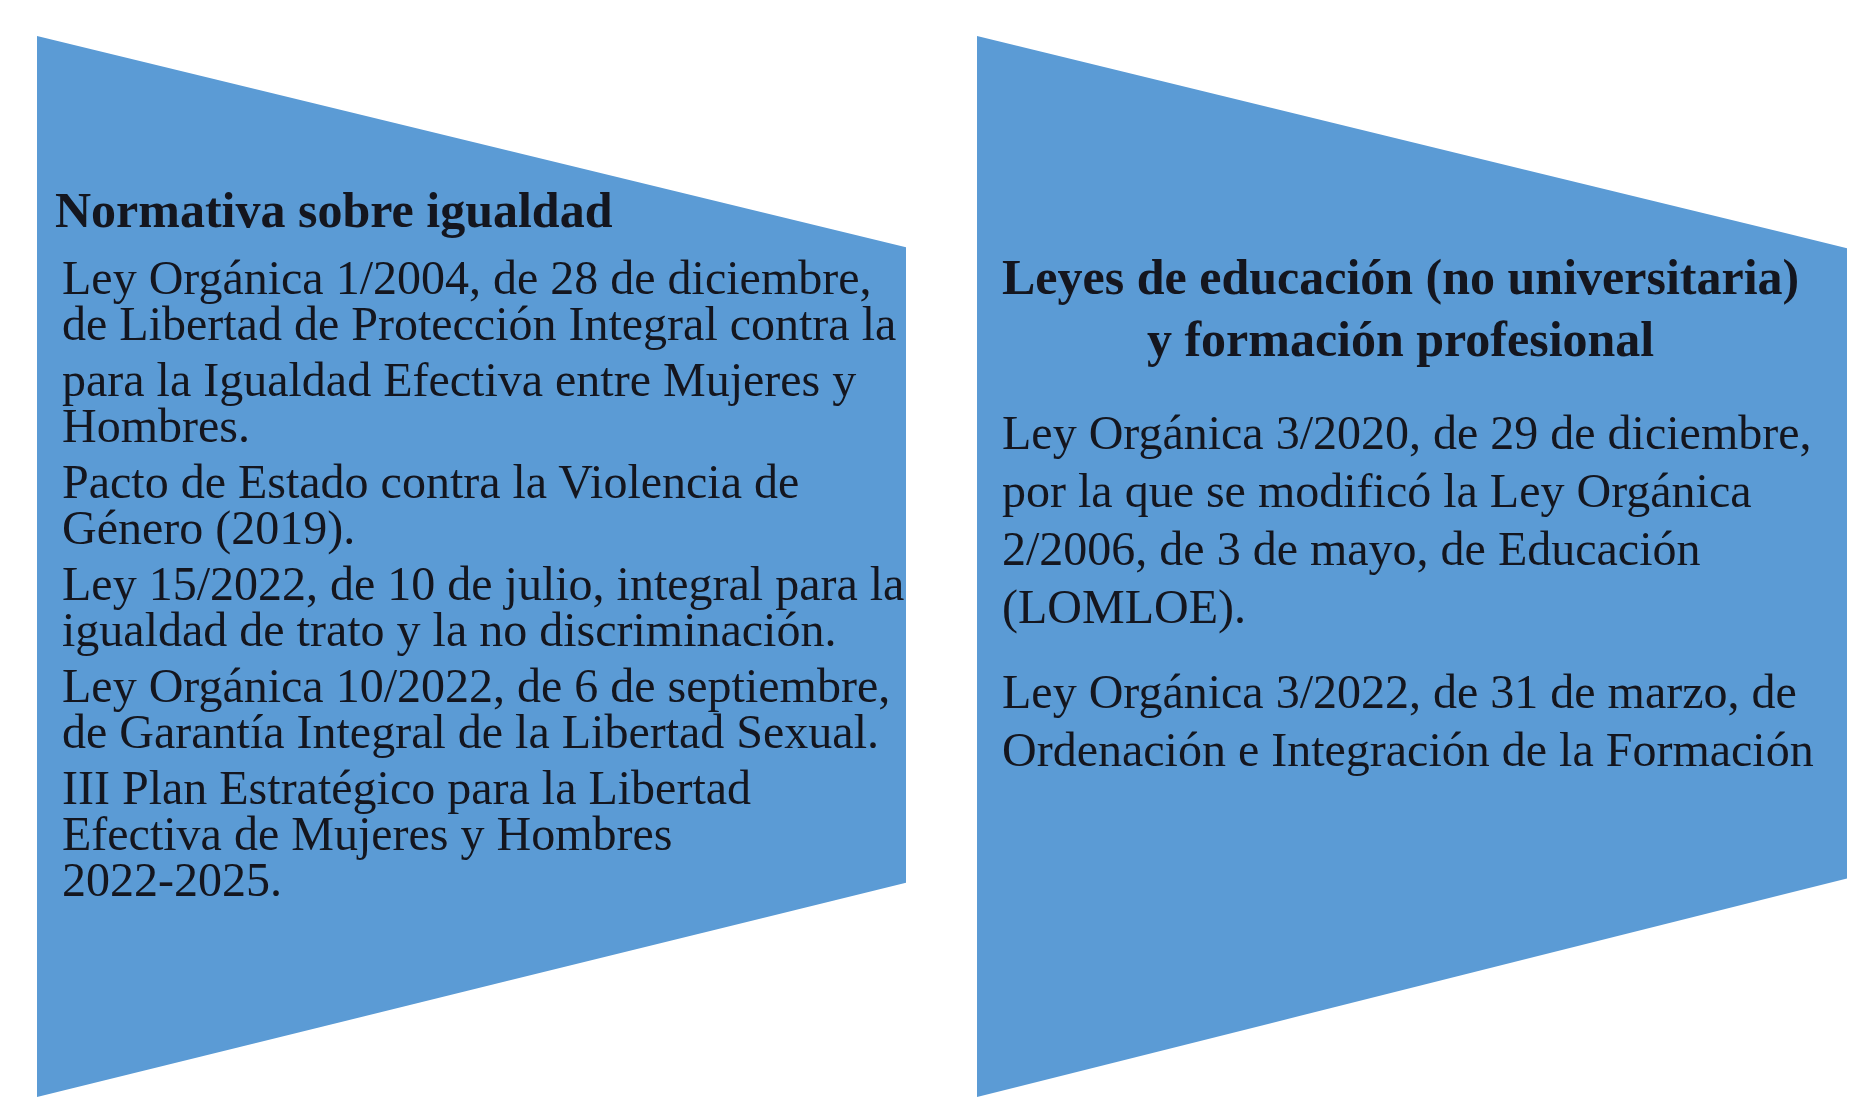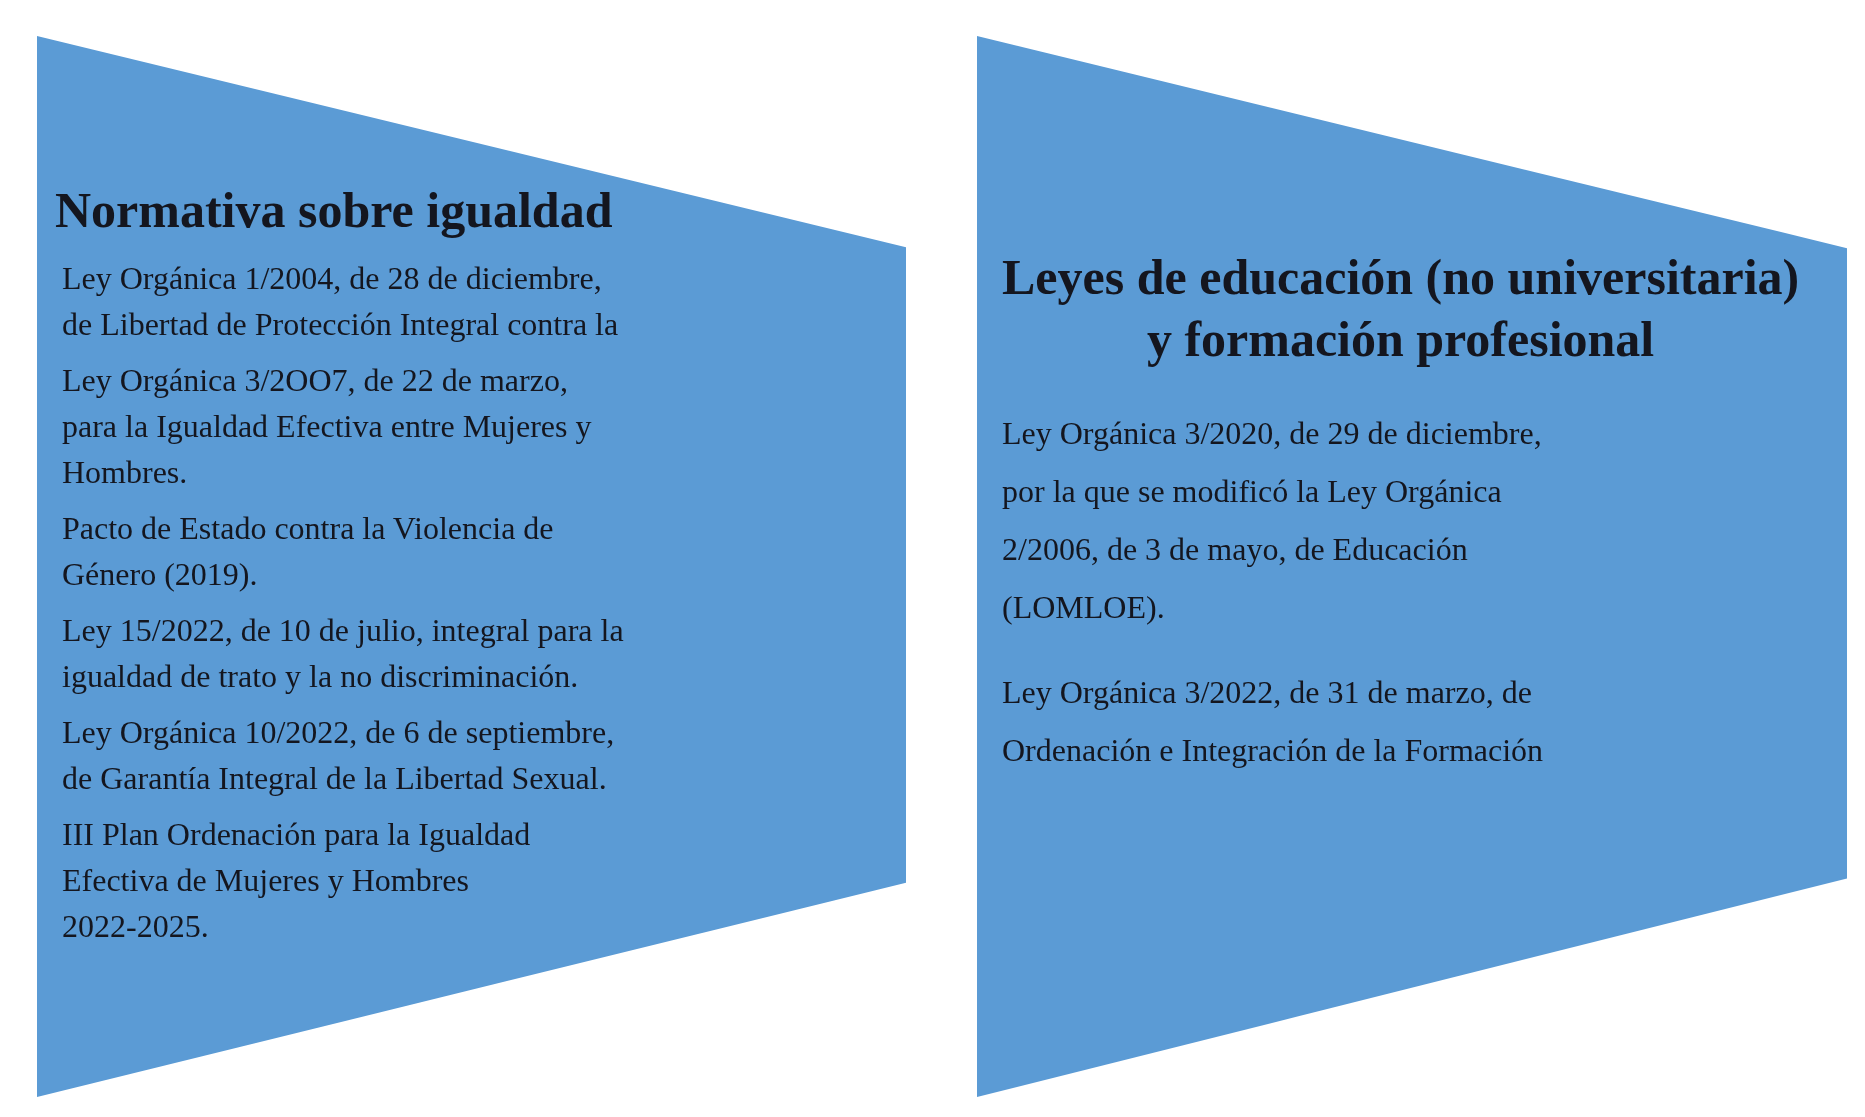--- a/index.html
+++ b/index.html
@@ -36,21 +36,21 @@
   }
   .textblock { position: absolute; margin: 0; white-space: nowrap; }
   .panel-title {
     font-weight: bold;
     font-size: 50px;
     line-height: 62px;
   }
   .left-title  { left: 55px;  top: 185px; line-height: 50px; }
   .right-title { left: 1002px; top: 246px; text-align: center; }
   .body {
-    font-size: 32px;
+    font-size: 48px;
   }
   .left-body  { left: 62px;   top: 255px; line-height: 46px; }
   .right-body { left: 1002px; top: 404px; line-height: 58px; }
   .left-body  p { margin: 0 0 10px 0; }
   .right-body p { margin: 0 0 27px 0; }
   .line { display: block; }
 </style>
 </head>
 <body>
 
@@ -60,38 +60,37 @@
   <div class="shape shape-right"></div>
 
   <h2 class="textblock panel-title left-title">Normativa sobre igualdad</h2>
 
   <div class="textblock body left-body">
     <p>
       <span class="line">Ley Orgánica 1/2004, de 28 de diciembre,</span>
       <span class="line">de Libertad de Protección Integral contra la</span>
     </p>
     <p>
-      <span class="line">Ley Orgánica 3/2OO7, de 22 de marzo,</span>
       <span class="line">para la Igualdad Efectiva entre Mujeres y</span>
       <span class="line">Hombres.</span>
     </p>
     <p>
       <span class="line">Pacto de Estado contra la Violencia de</span>
       <span class="line">Género (2019).</span>
     </p>
     <p>
       <span class="line">Ley 15/2022, de 10 de julio, integral para la</span>
       <span class="line">igualdad de trato y la no discriminación.</span>
     </p>
     <p>
       <span class="line">Ley Orgánica 10/2022, de 6 de septiembre,</span>
       <span class="line">de Garantía Integral de la Libertad Sexual.</span>
     </p>
     <p>
-      <span class="line">III Plan Ordenación para la Igualdad</span>
+      <span class="line">III Plan Estratégico para la Libertad</span>
       <span class="line">Efectiva de Mujeres y Hombres</span>
       <span class="line">2022-2025.</span>
     </p>
   </div>
 
   <h2 class="textblock panel-title right-title">
     <span class="line">Leyes de educación (no universitaria)</span>
     <span class="line">y formación profesional</span>
   </h2>
 

